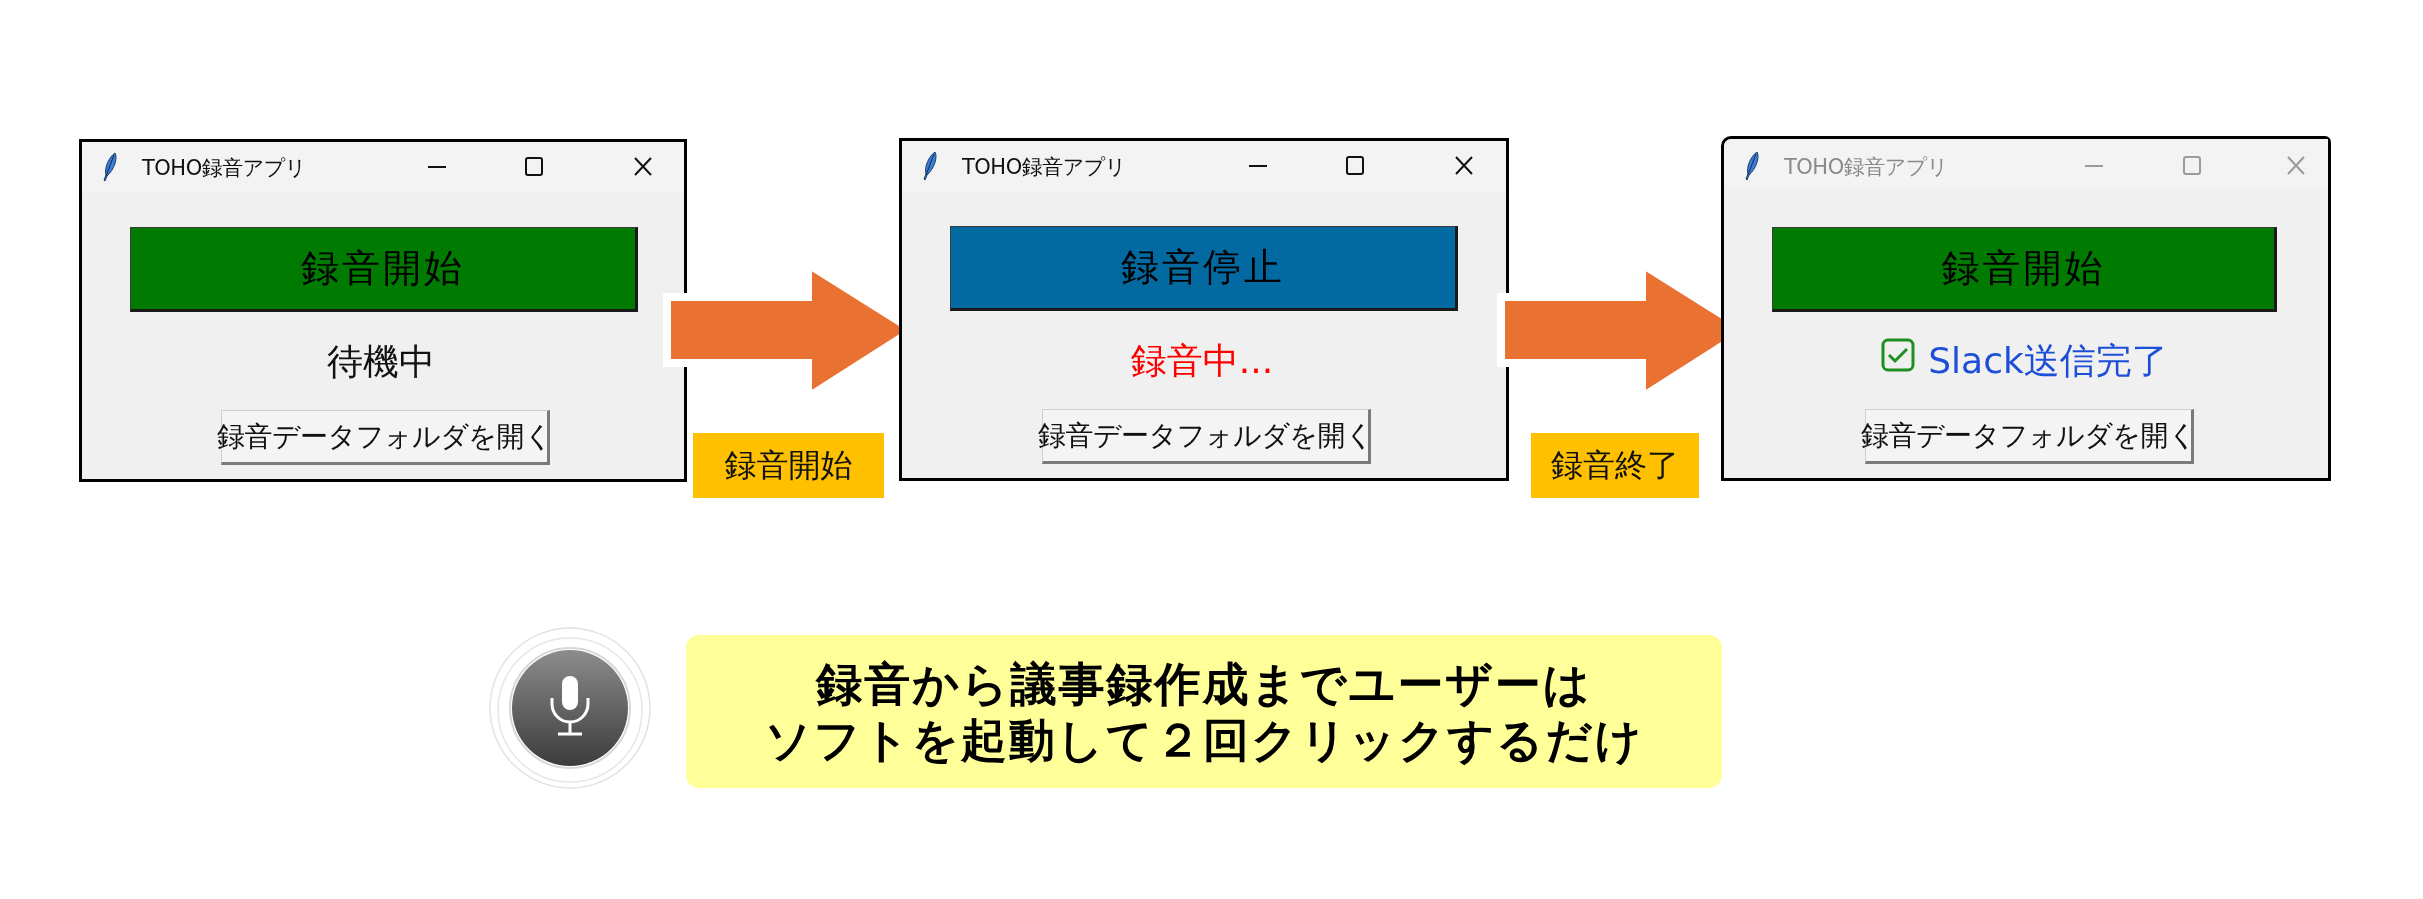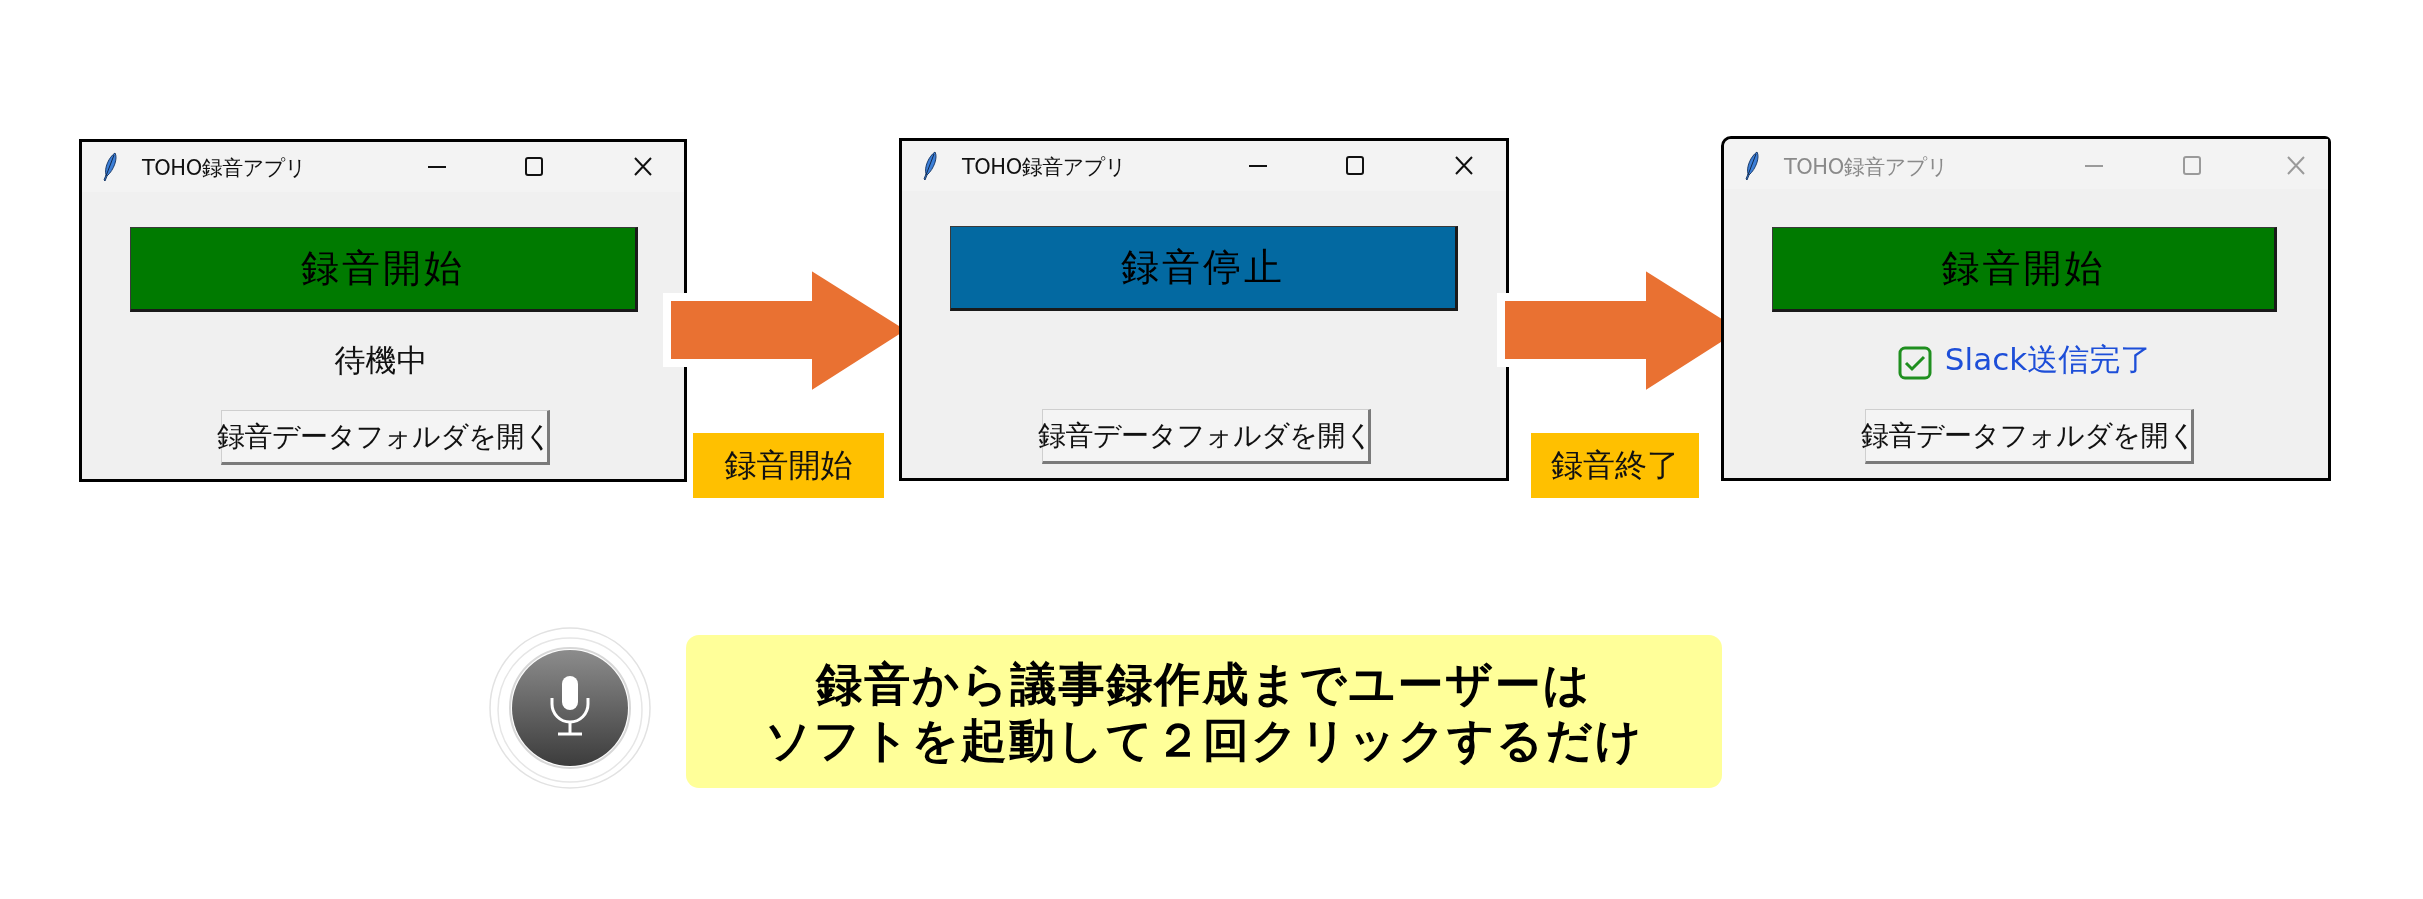--- a/index.html
+++ b/index.html
@@ -27,22 +27,22 @@
   .tb-btn svg { width: 100%; height: 100%; }
   .big-btn {
     position: absolute; left: 48px; width: 508px; height: 85px; top: 85px;
     box-sizing: border-box; border: 1px solid #3a3a3a;
     border-right: 3px solid #1a1a1a; border-bottom: 3px solid #1a1a1a;
     display: flex; align-items: center; justify-content: center;
     font-size: 38px; color: #000; letter-spacing: 3px;
   }
   .status {
     position: absolute; left: 0; right: 4px; top: 196px; height: 44px;
-    display: flex; align-items: flex-end; justify-content: center;
-    font-size: 31px;
+    display: flex; align-items: flex-start; justify-content: center;
+    font-size: 36px;
   }
   .folder-btn {
     position: absolute; top: 268px; height: 55px; width: 329px;
     box-sizing: border-box; background: #f4f4f4;
     border: 1px solid #cfcfcf; border-right: 3px solid #7a7a7a; border-bottom: 3px solid #7a7a7a;
     display: flex; align-items: center; justify-content: center;
     font-size: 28px; color: #111; letter-spacing: -0.5px; white-space: nowrap;
   }
   .arrow { position: absolute; }
   .step-label {
@@ -126,20 +126,23 @@
     </div>
     <div class="tb-btn" style="left:544px;">
       <svg viewBox="0 0 36 34">
           <path d="M10 8 L26 25 M26 8 L10 25" stroke="#111" stroke-width="2"></path>
         </svg>
     </div>
   </div>
   <div class="big-btn" style="background:#0369a1;">
       <span>録音停止</span>
     </div>
+  <div class="status" style="color:#ff0000;">
+    <span>録音中...</span>
+  </div>
   <div class="folder-btn" style="left:140px;">
     <span>録音データフォルダを開く</span>
   </div>
 </div>
 
 <svg class="arrow" style="left:1489px; top:252px;" width="272" height="158" viewBox="0 0 272 158">
   <polygon points="12,45 153,45 153,12 258,78 153,145 153,111 12,111" fill="#e97132" stroke="#ffffff" stroke-width="8" stroke-linejoin="miter"></polygon>
 </svg>
 <div class="step-label" style="left:1531px; top:433px; width:168px;">
   <span>録音終了</span>

